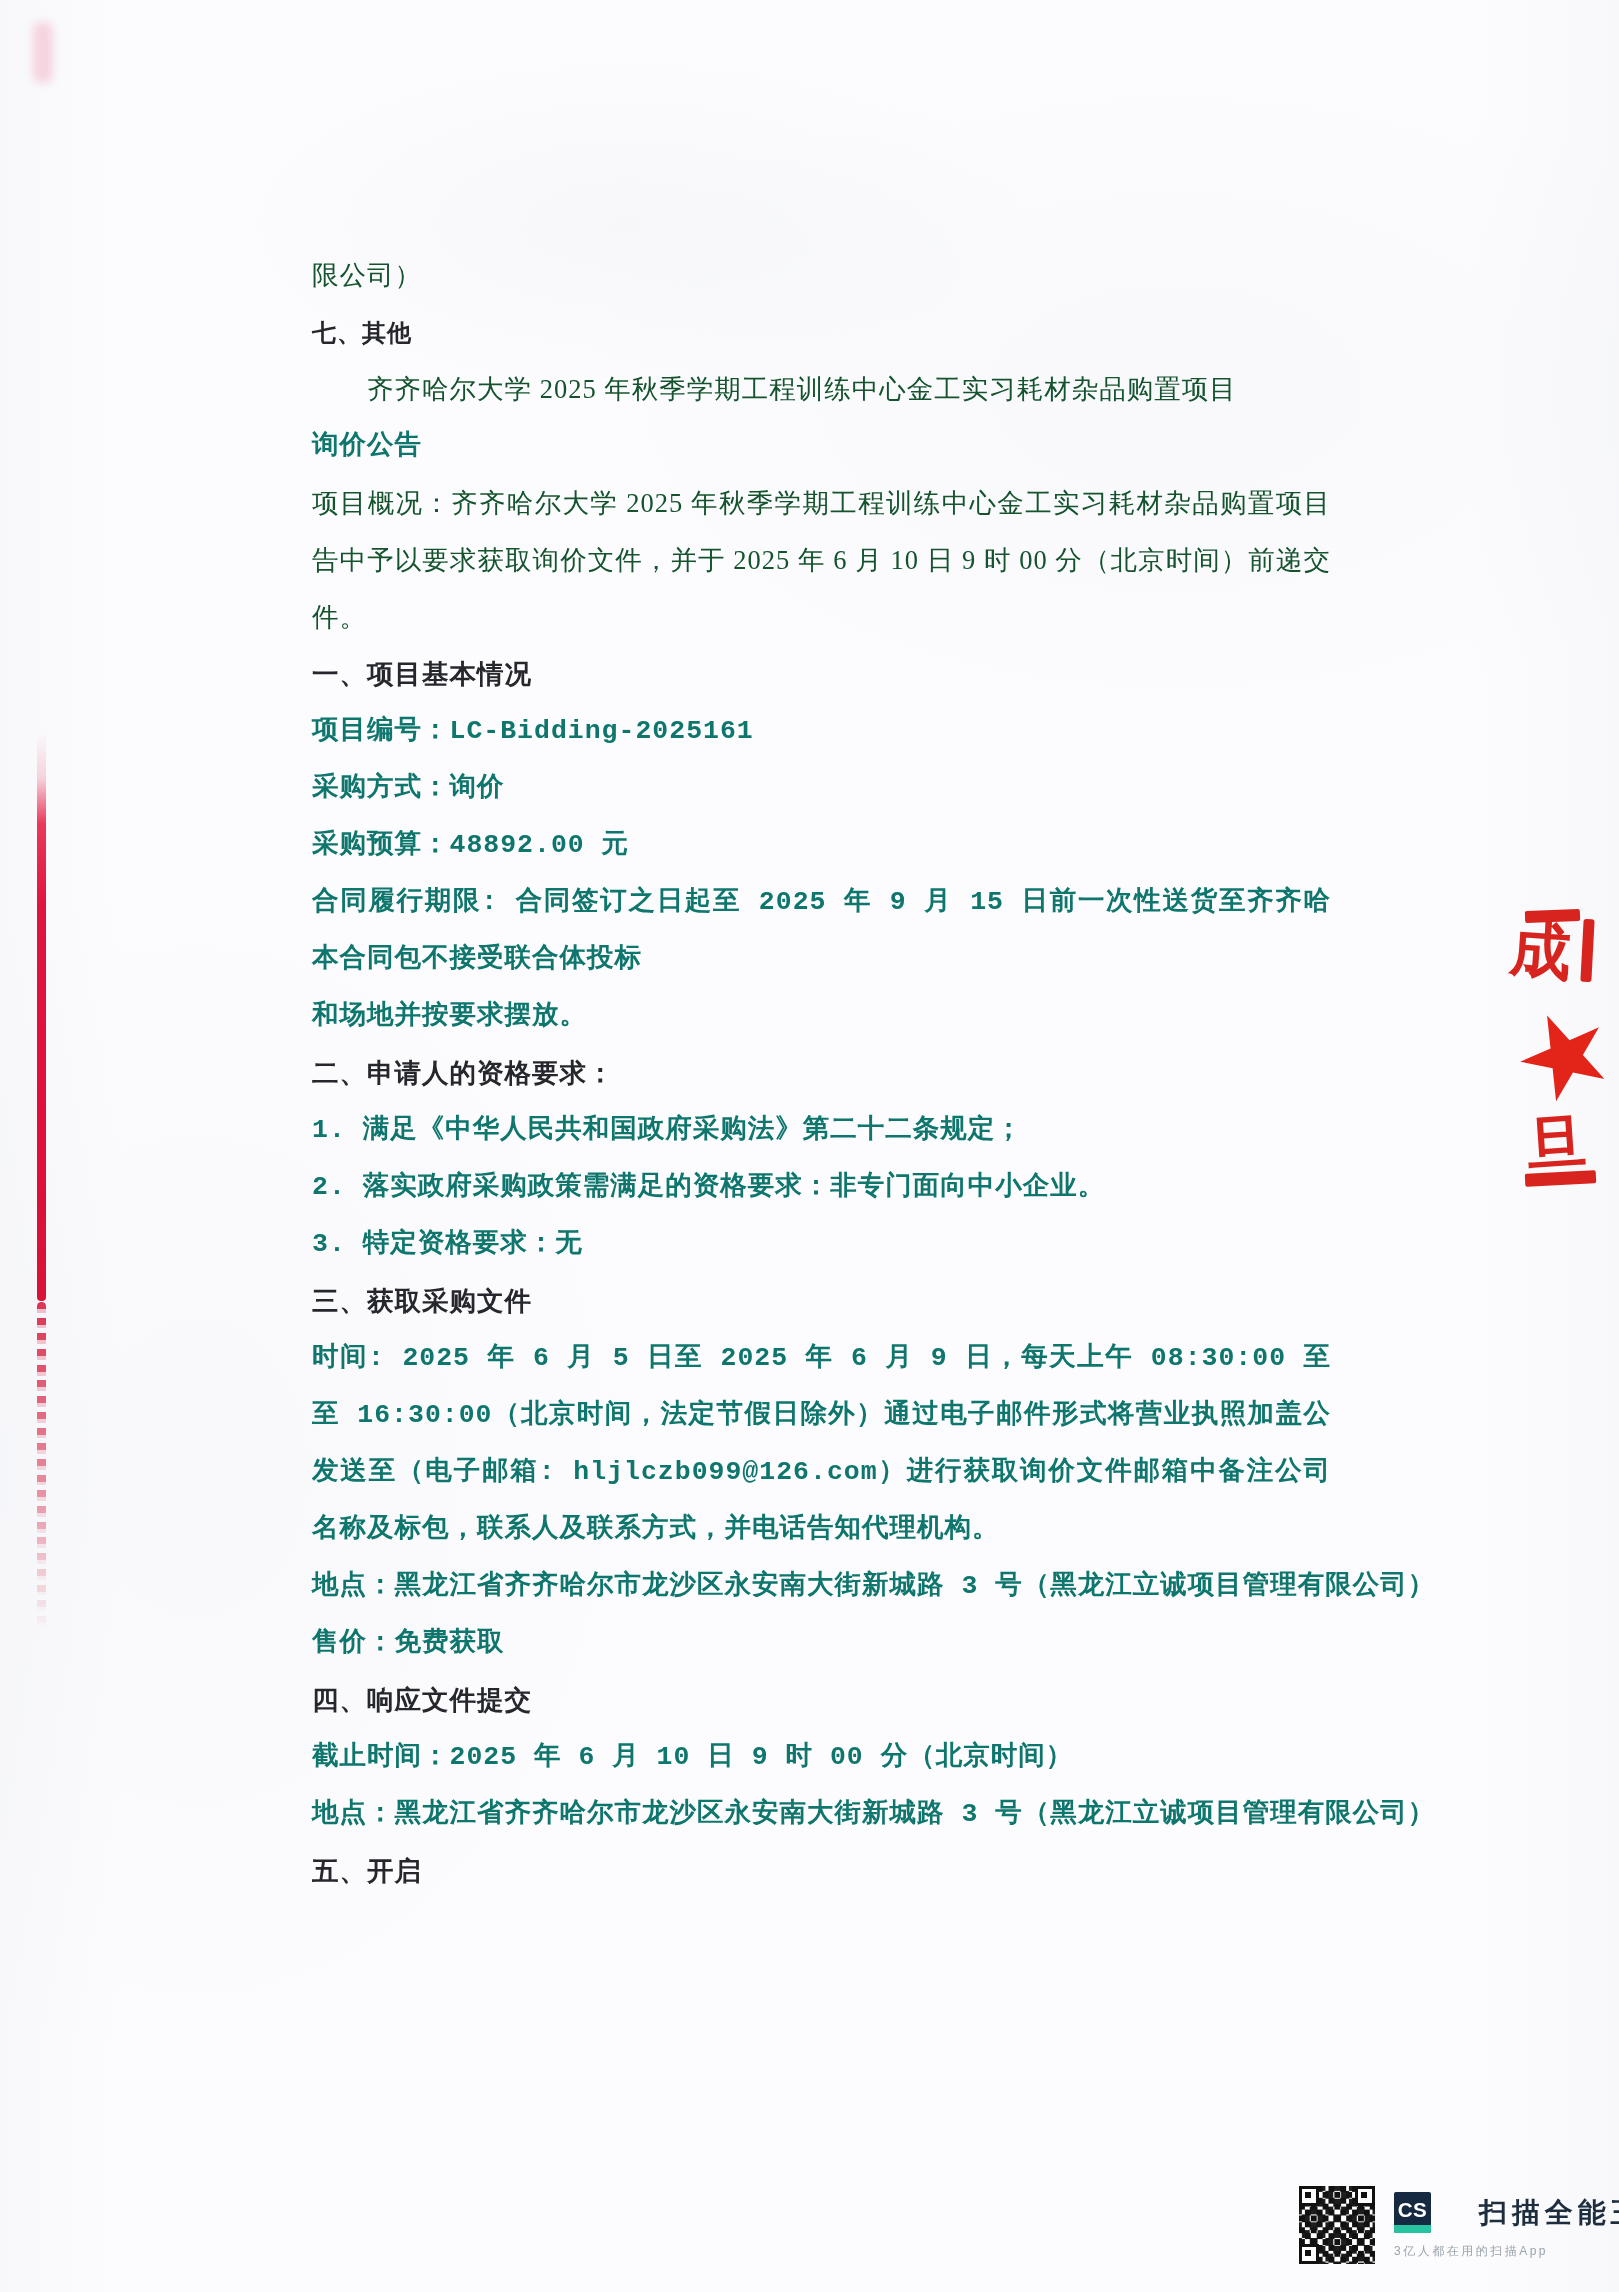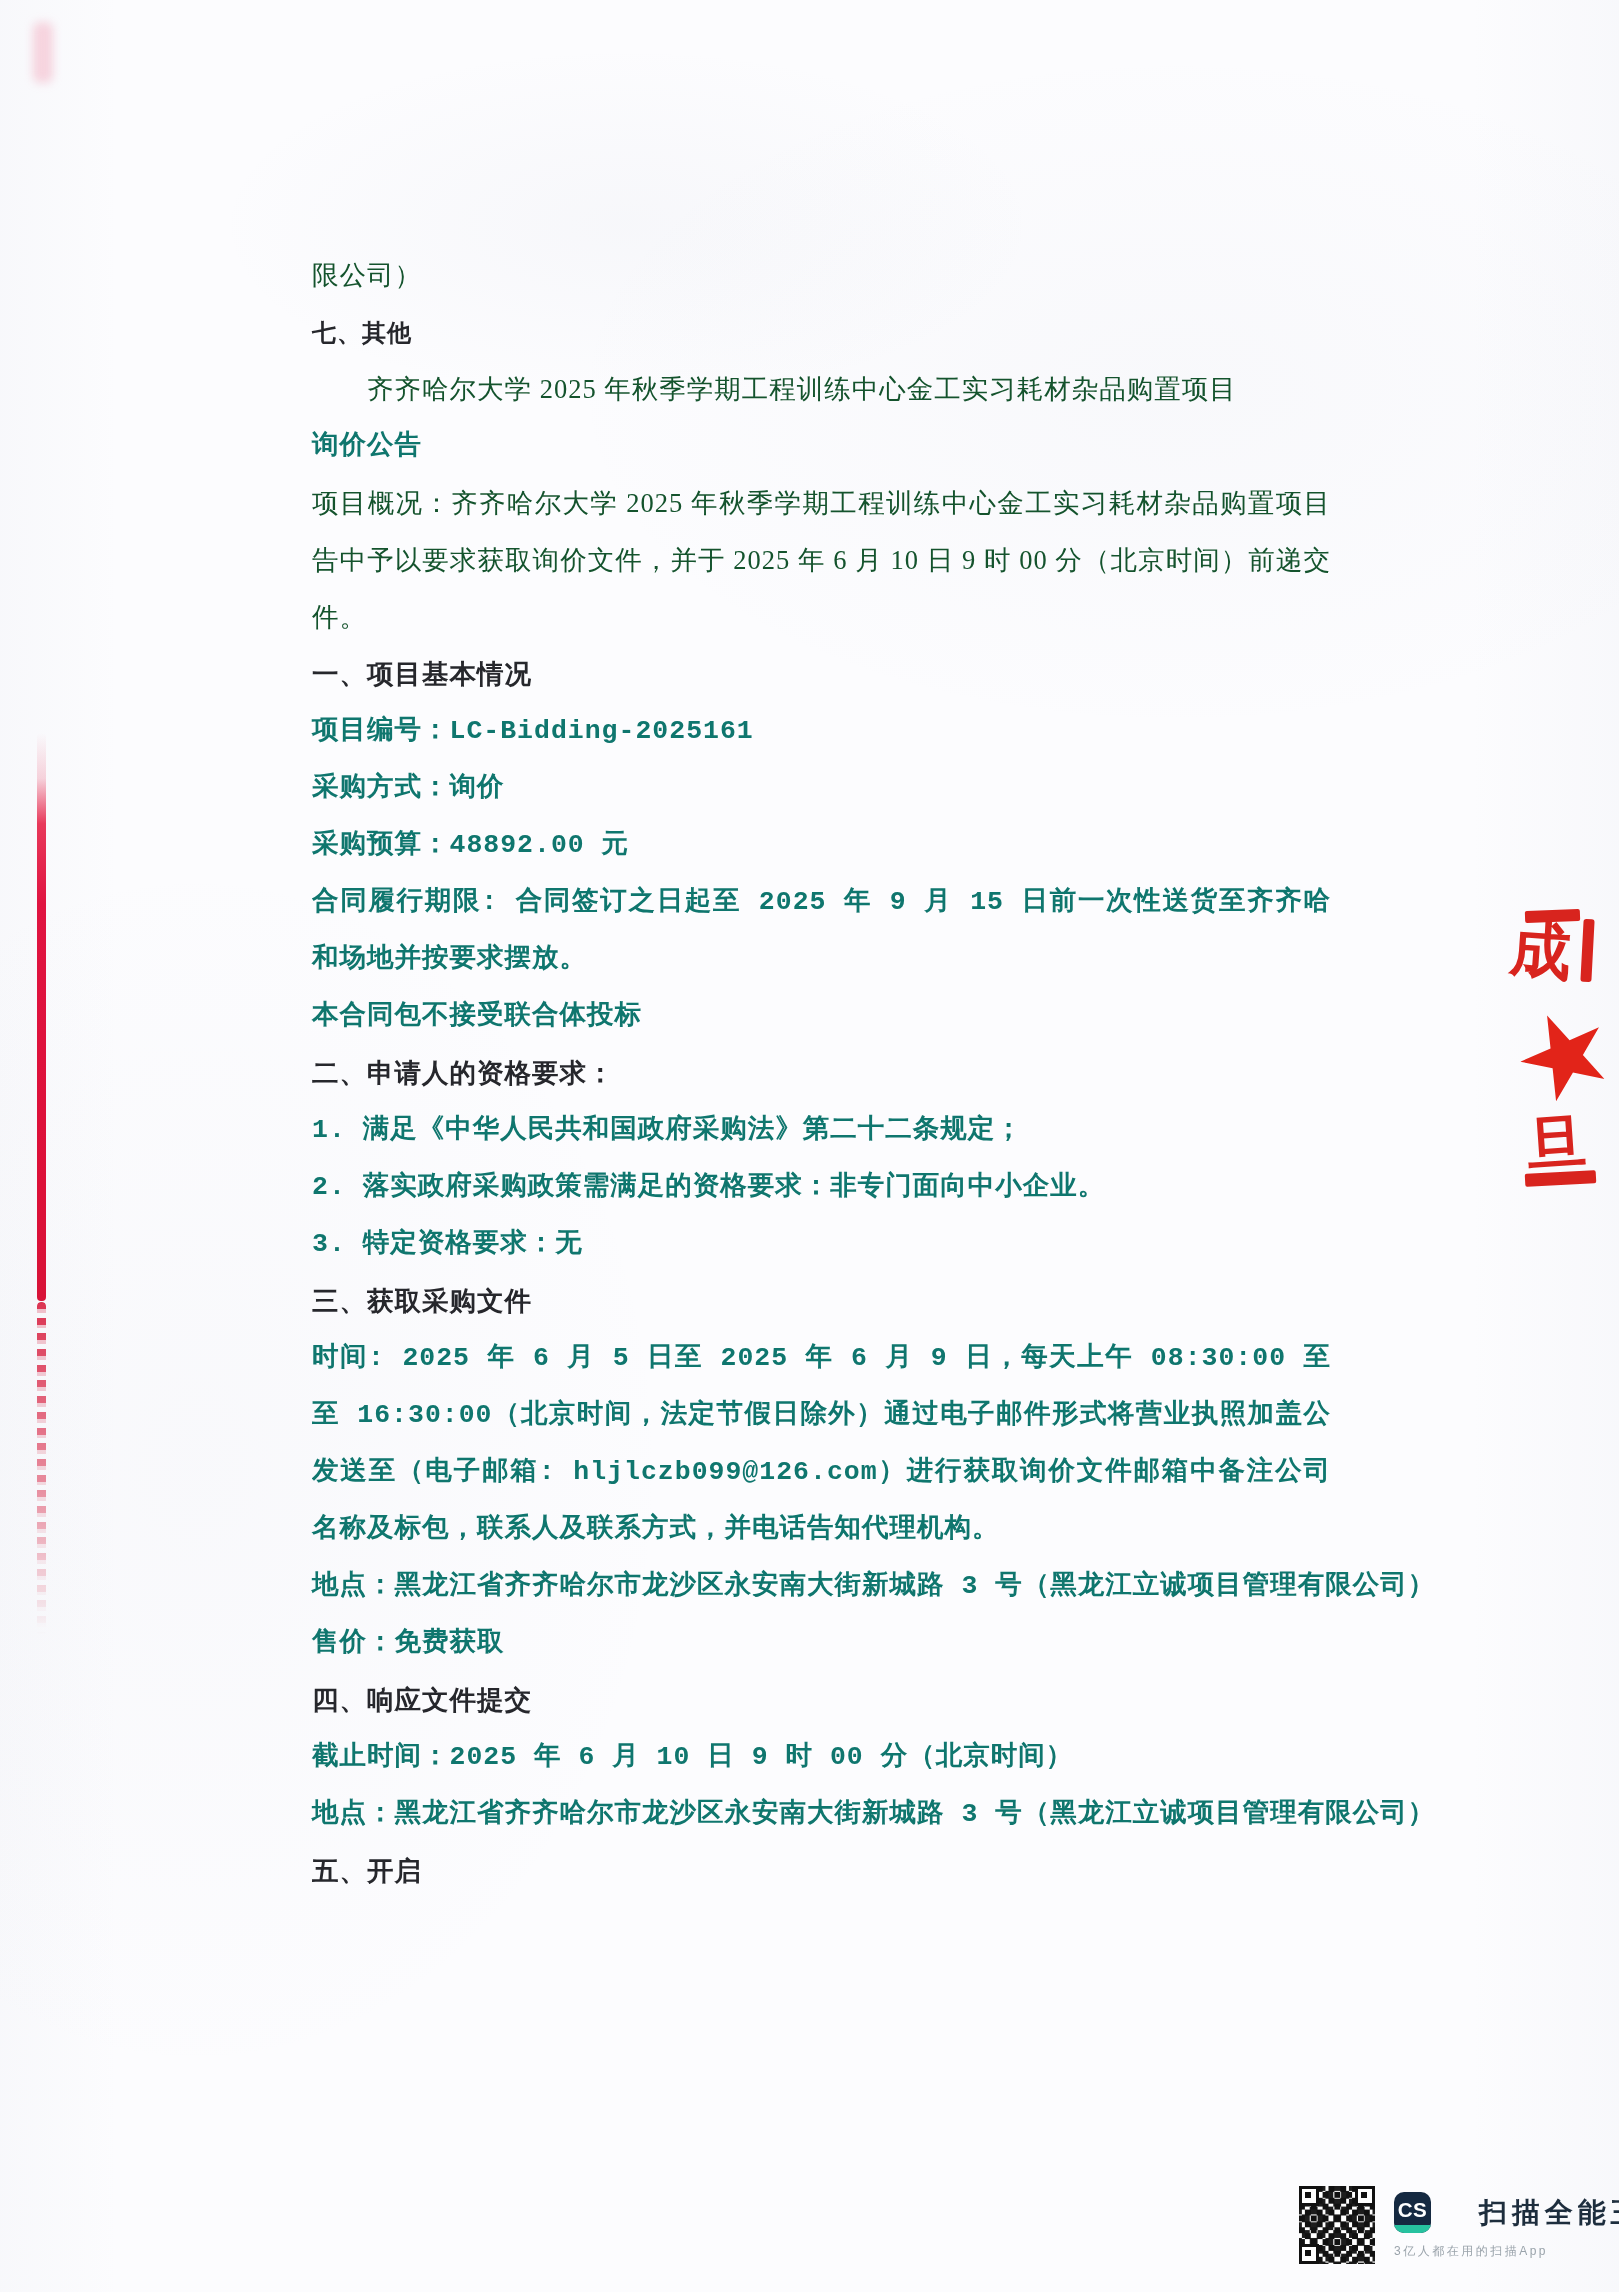--- a/index.html
+++ b/index.html
@@ -103,21 +103,21 @@
       repeating-conic-gradient(#111 0 25%, transparent 0 50%) 0px 0px/11.8px 11.8px,
       repeating-conic-gradient(rgba(17,17,17,0.95) 0 25%, transparent 0 50%) 2.9px 4.9px/15.7px 15.7px;
   }
   .finder{position:absolute;width:19.6px;height:19.6px;border:3.9px solid #111;background:#fff;box-sizing:border-box;}
   .finder::after{content:"";position:absolute;left:2.9px;top:2.9px;width:5.9px;height:5.9px;background:#111;}
   .finder.tl{left:0;top:0;}
   .finder.tr{right:0;top:0;}
   .finder.bl{left:0;bottom:0;}
   .cs-logo{
     position:absolute;left:95px;top:7.8px;width:37px;height:41px;
-    border-radius:10px;background:#152941;overflow:hidden;
+    border-radius:2px;background:#152941;overflow:hidden;
     display:flex;align-items:center;justify-content:center;
   }
   .cs-logo .cs-text{
     color:#fff;font-family:"Liberation Sans","DejaVu Sans",sans-serif;
     font-weight:700;font-size:20.6px;margin-top:-4.9px;letter-spacing:0.5px;
   }
   .cs-logo .teal-bar{position:absolute;left:0;bottom:0;width:100%;height:7.8px;background:#27c2a0;}
   .wm-appname{
     position:absolute;left:145px;top:9.8px;
     font-family:Liberation Serif, serif;
@@ -142,22 +142,22 @@
     <div class="line serif indent">齐齐哈尔大学 2025 年秋季学期工程训练中心金工实习耗材杂品购置项目</div>
     <div class="line label">询价公告</div>
     <div class="line serif j">项目概况：齐齐哈尔大学 2025 年秋季学期工程训练中心金工实习耗材杂品购置项目询价公</div>
     <div class="line serif j">告中予以要求获取询价文件，并于 2025 年 6 月 10 日 9 时 00 分（北京时间）前递交响应文</div>
     <div class="line serif">件。</div>
     <div class="line head">一、项目基本情况</div>
     <div class="line label">项目编号：LC-Bidding-2025161</div>
     <div class="line label">采购方式：询价</div>
     <div class="line label">采购预算：48892.00 元</div>
     <div class="line label j">合同履行期限: 合同签订之日起至 2025 年 9 月 15 日前一次性送货至齐齐哈尔大学指定地点</div>
+    <div class="line label">本合同包不接受联合体投标</div>
     <div class="line label">和场地并按要求摆放。</div>
-    <div class="line label">本合同包不接受联合体投标</div>
     <div class="line head">二、申请人的资格要求：</div>
     <div class="line label">1. 满足《中华人民共和国政府采购法》第二十二条规定；</div>
     <div class="line label">2. 落实政府采购政策需满足的资格要求：非专门面向中小企业。</div>
     <div class="line label">3. 特定资格要求：无</div>
     <div class="line head">三、获取采购文件</div>
     <div class="line label j">时间: 2025 年 6 月 5 日至 2025 年 6 月 9 日，每天上午 08:30:00 至 11:30:00,下午 13:30:00</div>
     <div class="line label j">至 16:30:00（北京时间，法定节假日除外）通过电子邮件形式将营业执照加盖公章复印件</div>
     <div class="line label j">发送至（电子邮箱: hljlczb099@126.com）进行获取询价文件邮箱中备注公司名称获取项目</div>
     <div class="line label">名称及标包，联系人及联系方式，并电话告知代理机构。</div>
     <div class="line label">地点：黑龙江省齐齐哈尔市龙沙区永安南大街新城路 3 号（黑龙江立诚项目管理有限公司）</div>

